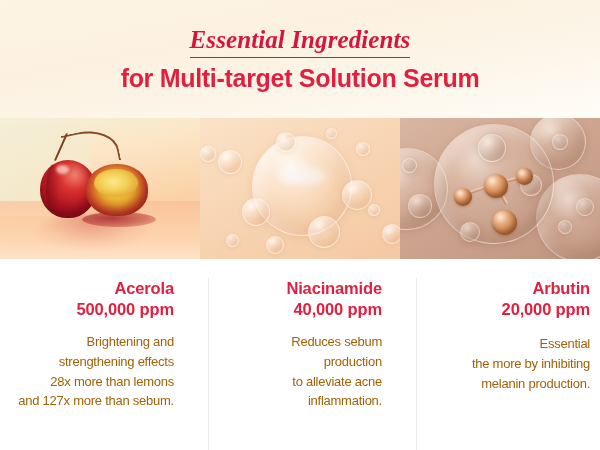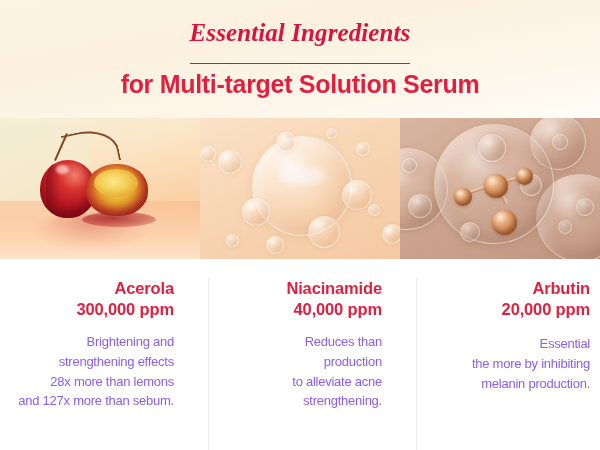--- a/index.html
+++ b/index.html
@@ -34,21 +34,21 @@
     overflow: hidden;
   }
   .title-line1 {
     font-family: "Liberation Serif", serif;
     font-style: italic;
     font-weight: bold;
     font-size: 25px;
     color: #d8143c;
     letter-spacing: 0.1px;
     line-height: 1;
-    padding-bottom: 18px;
+    padding-bottom: 5px;
     border-bottom: 1.4px solid #d8143c;
     margin-bottom: 7px;
     white-space: nowrap;
   }
   .title-line2 {
     font-family: "Liberation Sans", sans-serif;
     font-weight: bold;
     font-size: 25px;
     color: #e21f3f;
     letter-spacing: -0.3px;
@@ -289,21 +289,21 @@
     font-weight: bold;
     font-size: 16.5px;
     color: #e21f3f;
     line-height: 1.28;
     letter-spacing: -0.15px;
     margin: 0 0 12px 0;
   }
   .ing-desc {
     font-family: "Liberation Sans", sans-serif;
     font-size: 13px;
-    color: #8b5cf6;
+    color: #a16207;
     line-height: 1.52;
     letter-spacing: -0.25px;
     margin: 0;
   }
   .ing-desc.offset { margin-top: 14px; }
   .ing-desc span { display: block; white-space: nowrap; }
 </style>
 </head>
 <body>
 
@@ -368,37 +368,37 @@
       <div class="atom atom-c"></div>
       <div class="atom atom-d"></div>
     </div>
 
   </div>
 
   <div class="columns">
 
     <div class="col">
       <p class="ing-name">Acerola</p>
-      <p class="ing-ppm">300,000 ppm</p>
+      <p class="ing-ppm">500,000 ppm</p>
       <p class="ing-desc">
         <span>Brightening and</span>
         <span>strengthening effects</span>
         <span>28x more than lemons</span>
         <span>and 127x more than sebum.</span>
       </p>
     </div>
 
     <div class="col">
       <p class="ing-name">Niacinamide</p>
       <p class="ing-ppm">40,000 ppm</p>
       <p class="ing-desc">
-        <span>Reduces than</span>
+        <span>Reduces sebum</span>
         <span>production</span>
         <span>to alleviate acne</span>
-        <span>strengthening.</span>
+        <span>inflammation.</span>
       </p>
     </div>
 
     <div class="col">
       <p class="ing-name">Arbutin</p>
       <p class="ing-ppm">20,000 ppm</p>
       <p class="ing-desc offset">
         <span>Essential</span>
         <span>the more by inhibiting</span>
         <span>melanin production.</span>

